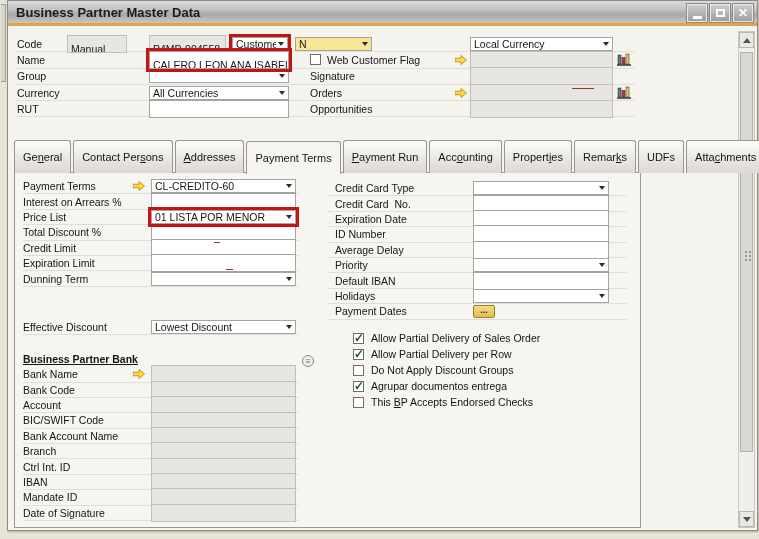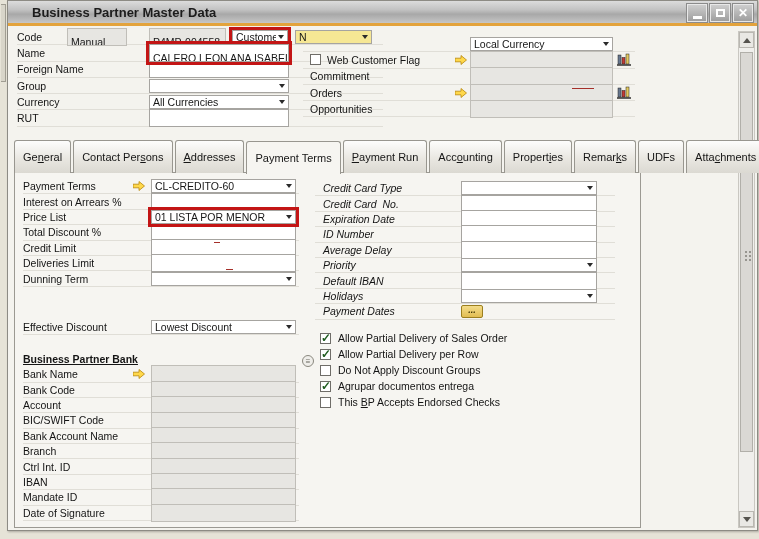--- a/index.html
+++ b/index.html
@@ -5,21 +5,21 @@
   * { margin:0; padding:0; box-sizing:border-box; }
   html,body { width:759px; height:539px; overflow:hidden; background:#e6e3d7;
     font-family:"Liberation Sans", sans-serif; font-size:10.5px; color:#161616; }
   .frag { position:absolute; left:1px; top:4px; width:5px; height:78px;
     background:#d8d5c9; border:1px solid #a09d92; border-left:none; }
   .window { position:absolute; left:7px; top:0; width:751px; height:531px;
     background:#f4f3ee; border:1px solid #8d8b84; box-shadow:1px 1px 2px rgba(0,0,0,.25); }
   
   .titlebar { position:relative; height:25px; border-bottom:3px solid #e3a33c;
     background:linear-gradient(#dcdcdc,#c2c2c2 40%,#a8a8a8 60%,#c6c6c6);
-    display:flex; align-items:center; padding-left:24px; }
+    display:flex; align-items:center; padding-left:8px; }
   .title { font-size:13px; font-weight:bold; color:#1c1c1c; }
   .winbtns { position:absolute; right:4px; top:3px; display:flex; gap:3px; }
   .wbtn { width:20px; height:18px; background:linear-gradient(#cdcdcd,#9f9f9f);
     border:1px solid #e8e8e8; outline:1px solid #8b8b8b; display:flex; align-items:center; justify-content:center; cursor:pointer; }
   .g-min { width:9px; height:3px; background:#fff; margin-top:8px; }
   .g-max { width:9px; height:8px; border:2px solid #fff; }
   .g-x { color:#fff; font-weight:bold; font-size:12px; line-height:10px; }
   .client { position:absolute; left:0; top:28px; right:0; bottom:0; }
 
   
@@ -40,21 +40,21 @@
   .charticon { flex:0 0 auto; margin-left:4px; cursor:pointer; }
   .cbx { width:11px; height:11px; background:#fff; border:1px solid #6f6d68;
     flex:0 0 auto; position:relative; cursor:pointer; }
   .cbx.checked::after { content:"✓"; position:absolute; left:0px; top:-3px;
     font-size:12px; font-weight:bold; color:#1f5c1f; }
   .dotsbtn { width:22px; height:13px; background:linear-gradient(#f3dc8a,#e2bd52);
     border:1px solid #9c7f1f; border-radius:2px; font-size:9px; line-height:8px;
     text-align:center; font-weight:bold; color:#3a3000; cursor:pointer; }
 
   
-  .hdr-left { position:absolute; left:9px; top:0; width:366px; }
+  .hdr-left { position:absolute; left:9px; top:7px; width:366px; }
   .hl-lbl { flex:0 0 132px; }
   .hl-ctl { width:140px; flex:0 0 auto; }
   .cr-lbl { flex:0 0 50px; }
   .cr-series { width:60px; margin-right:22px; }
   .cr-num { width:77px; margin-right:6px; }
   .cr-type { width:56px; margin-right:7px; }
   .cr-sub { width:77px; }
 
   .hdr-right { position:absolute; left:295px; top:7px; width:332px; }
   .hr-lblzone { flex:0 0 152px; display:flex; align-items:center; padding-left:7px; gap:6px; }
@@ -78,27 +78,27 @@
   .cl-arrow { flex:0 0 18px; display:flex; align-items:center; }
   .cl-ctl { width:145px; flex:0 0 auto; }
   .row15 { display:flex; align-items:center; height:15.4px; border-bottom:1px solid #e0ded7; }
   .spacer { height:33px; }
   .bankhead { height:16px; display:flex; align-items:center;margin-top:16px; }
   .bankhead span { text-decoration:underline; font-weight:bold; color:#141414; }
   .cfl { position:absolute; left:287px; top:182px; width:12px; height:12px; border-radius:50%;
     border:1px solid #8a887f; background:#efeeea; color:#6a6860; font-size:8px;
     display:flex; align-items:center; justify-content:center; cursor:pointer; }
 
-  .col-right { position:absolute; left:300px; top:8px; width:300px;font-style:italic; }
+  .col-right { position:absolute; left:312px; top:8px; width:300px; }
   .crt-row { display:flex; align-items:center; height:15.4px; border-bottom:1px solid #e0ded7; padding-left:8px; }
   .crt-lbl { flex:0 0 138px; }
   .crt-ctl { width:136px; flex:0 0 auto; }
 
   .cbx-list { position:absolute; left:305px; top:157px; width:310px; }
-  .cbx-row { display:flex; align-items:center; height:16px; gap:7px; }
+  .cbx-row { display:flex; align-items:center; height:16px; gap:7px;margin-left:33px; }
 
   
   .sbar { position:absolute; top:2px; right:2px; bottom:2px; width:17px;
     background:#f0efec; border:1px solid #c9c7c1; }
   .sbtn { position:absolute; left:0; width:15px; height:16px; background:#e9e8e4;
     border:1px solid #b9b7b1; display:flex; align-items:center; justify-content:center; cursor:pointer; }
   .sbtn.up { top:0; }
   .sbtn.down { bottom:0; }
   .tri-up { width:0; height:0; border-left:4px solid transparent; border-right:4px solid transparent; border-bottom:5px solid #55534e; }
   .tri-down { width:0; height:0; border-left:4px solid transparent; border-right:4px solid transparent; border-top:5px solid #55534e; }
@@ -143,24 +143,20 @@
         <span class="combo yellow cr-sub">
           <span class="cval">N</span>
           <span class="carrow"></span>
         </span>
       </div>
       <div class="hrow">
         <span class="lbl hl-lbl">Name</span>
         <span class="inp hl-ctl redbox">CALERO LEON ANA ISABEL</span>
       </div>
       <div class="hrow">
-        <span class="lbl hl-lbl">Foreign Name</span>
-        <span class="inp hl-ctl"></span>
-      </div>
-      <div class="hrow">
         <span class="lbl hl-lbl">Group</span>
         <span class="combo hl-ctl">
           <span class="cval"></span>
           <span class="carrow"></span>
         </span>
       </div>
       <div class="hrow">
         <span class="lbl hl-lbl">Currency</span>
         <span class="combo hl-ctl">
           <span class="cval">All Currencies</span>
@@ -197,21 +193,21 @@
           <svg class="charticon" viewBox="0 0 14 13" width="14" height="13">
               <rect x="1" y="2" width="3" height="9" fill="#67778e" stroke="#222" stroke-width="0.5"></rect>
               <rect x="5" y="4.5" width="3" height="6.5" fill="#c23b34" stroke="#222" stroke-width="0.5"></rect>
               <rect x="9" y="1" width="3" height="10" fill="#e3c95e" stroke="#222" stroke-width="0.5"></rect>
               <path d="M0 12 H14" stroke="#222" stroke-width="1.4"></path>
             </svg>
         </span>
       </div>
       <div class="hrow">
         <span class="hr-lblzone">
-          <span class="lbl">Commitment</span>
+          <span class="lbl">Signature</span>
         </span>
         <span class="hr-arrow"></span>
         <span class="inp dis hr-fld"></span>
       </div>
       <div class="hrow">
         <span class="hr-lblzone">
           <span class="lbl">Orders</span>
         </span>
         <span class="hr-arrow">
           <svg class="larrow" viewBox="0 0 12 10" width="12" height="10">
@@ -286,21 +282,21 @@
           <span class="inp cl-ctl"></span>
         </div>
         <div class="row15">
           <span class="lbl cl-lbl">Credit Limit</span>
           <span class="cl-arrow"></span>
           <span class="inp cl-ctl">
             <span class="redmark" style="width:6px; left:62px; top:2px;"></span>
           </span>
         </div>
         <div class="row15">
-          <span class="lbl cl-lbl">Deliveries Limit</span>
+          <span class="lbl cl-lbl">Expiration Limit</span>
           <span class="cl-arrow"></span>
           <span class="inp cl-ctl">
             <span class="redmark" style="width:7px; left:74px; bottom:1px;"></span>
           </span>
         </div>
         <div class="row15">
           <span class="lbl cl-lbl">Dunning Term</span>
           <span class="cl-arrow"></span>
           <span class="combo cl-ctl">
             <span class="cval"></span>

